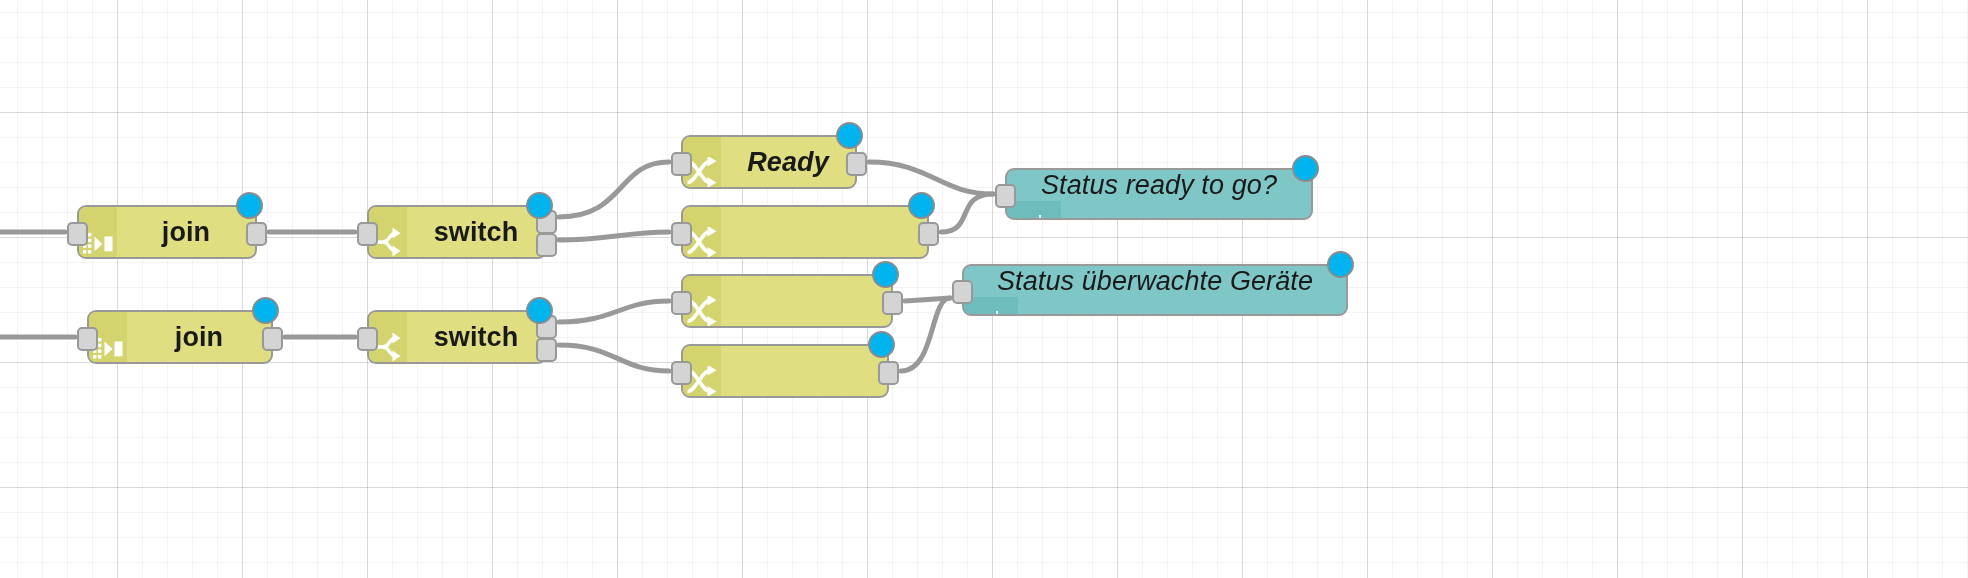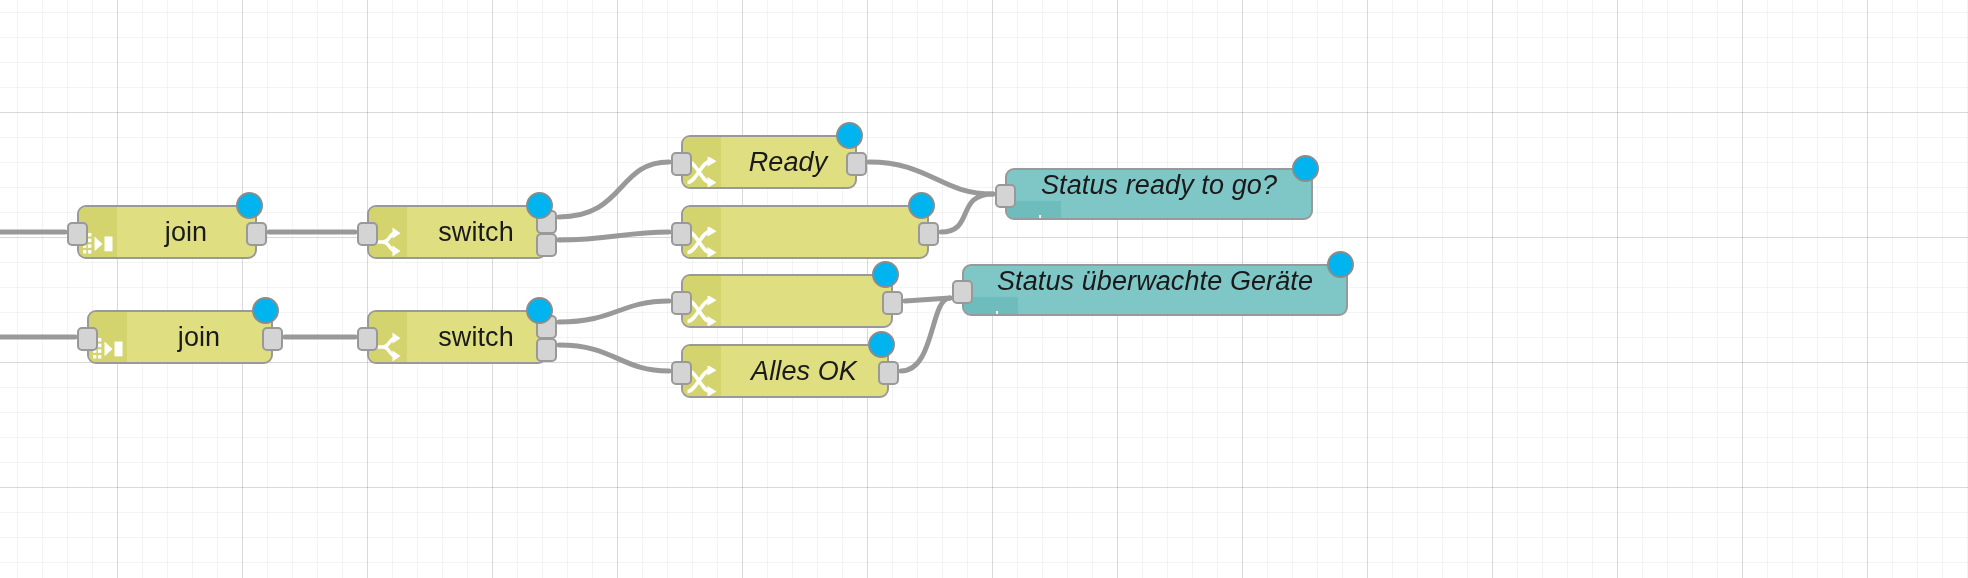--- a/index.html
+++ b/index.html
@@ -37,21 +37,21 @@
     align-items:stretch;
     overflow:visible;
   }
   .node .inner{
     display:flex;
     align-items:stretch;
     width:100%;
     border-radius:7px;
     overflow:hidden;
   }
-  .node-fn{ background:#dfdf82; }
+  .node-fn{ background:#dfdf82;font-weight:bold; }
   .node-fn .icon-box{ background:#d4d46e; }
   .node-dbg{ background:#7fc6c6; }
   .node-dbg .icon-box{ background:#6fbcbd; }
 
   .icon-box{
     width:38px;
     flex:0 0 38px;
     display:flex;
     align-items:flex-end;
     justify-content:center;
@@ -286,21 +286,20 @@
       <g stroke="#ffffff" stroke-width="3.6" fill="none" stroke-linecap="butt">
         <path d="M1.5 4.2 C10 4.2 16 25.5 24 25.5"></path>
         <path d="M1.5 25.5 C10 25.5 16 4.2 24 4.2"></path>
       </g>
       <g fill="#ffffff">
         <path d="M21.5 -1.2 L30.5 4.2 L21.5 9.6 Z"></path>
         <path d="M21.5 20.1 L30.5 25.5 L21.5 30.9 Z"></path>
       </g>
             </svg>
           </div>
-          <div class="label ital">Alles OK</div>
         </div>
         <div class="port in" style="top: 15px;"></div>
         <div class="port out" style="top: 15px;"></div>
         <div class="bluedot" style="right: -8px; top: -15px;"></div>
       </div>
       <div class="node node-dbg" style="left: 962px; top: 264px; width: 386px; height: 52px;">
         <div class="inner">
           <div class="label ital">Status überwachte Geräte</div>
           <div class="icon-box" style="flex: 0 0 54px; width: 54px; flex-direction: column;">
             <span style="font-size:21px;color:#fff;font-style:normal;line-height:1;letter-spacing:.5px;border-bottom:2.5px solid #fff;padding-bottom:2px;">abc</span>

